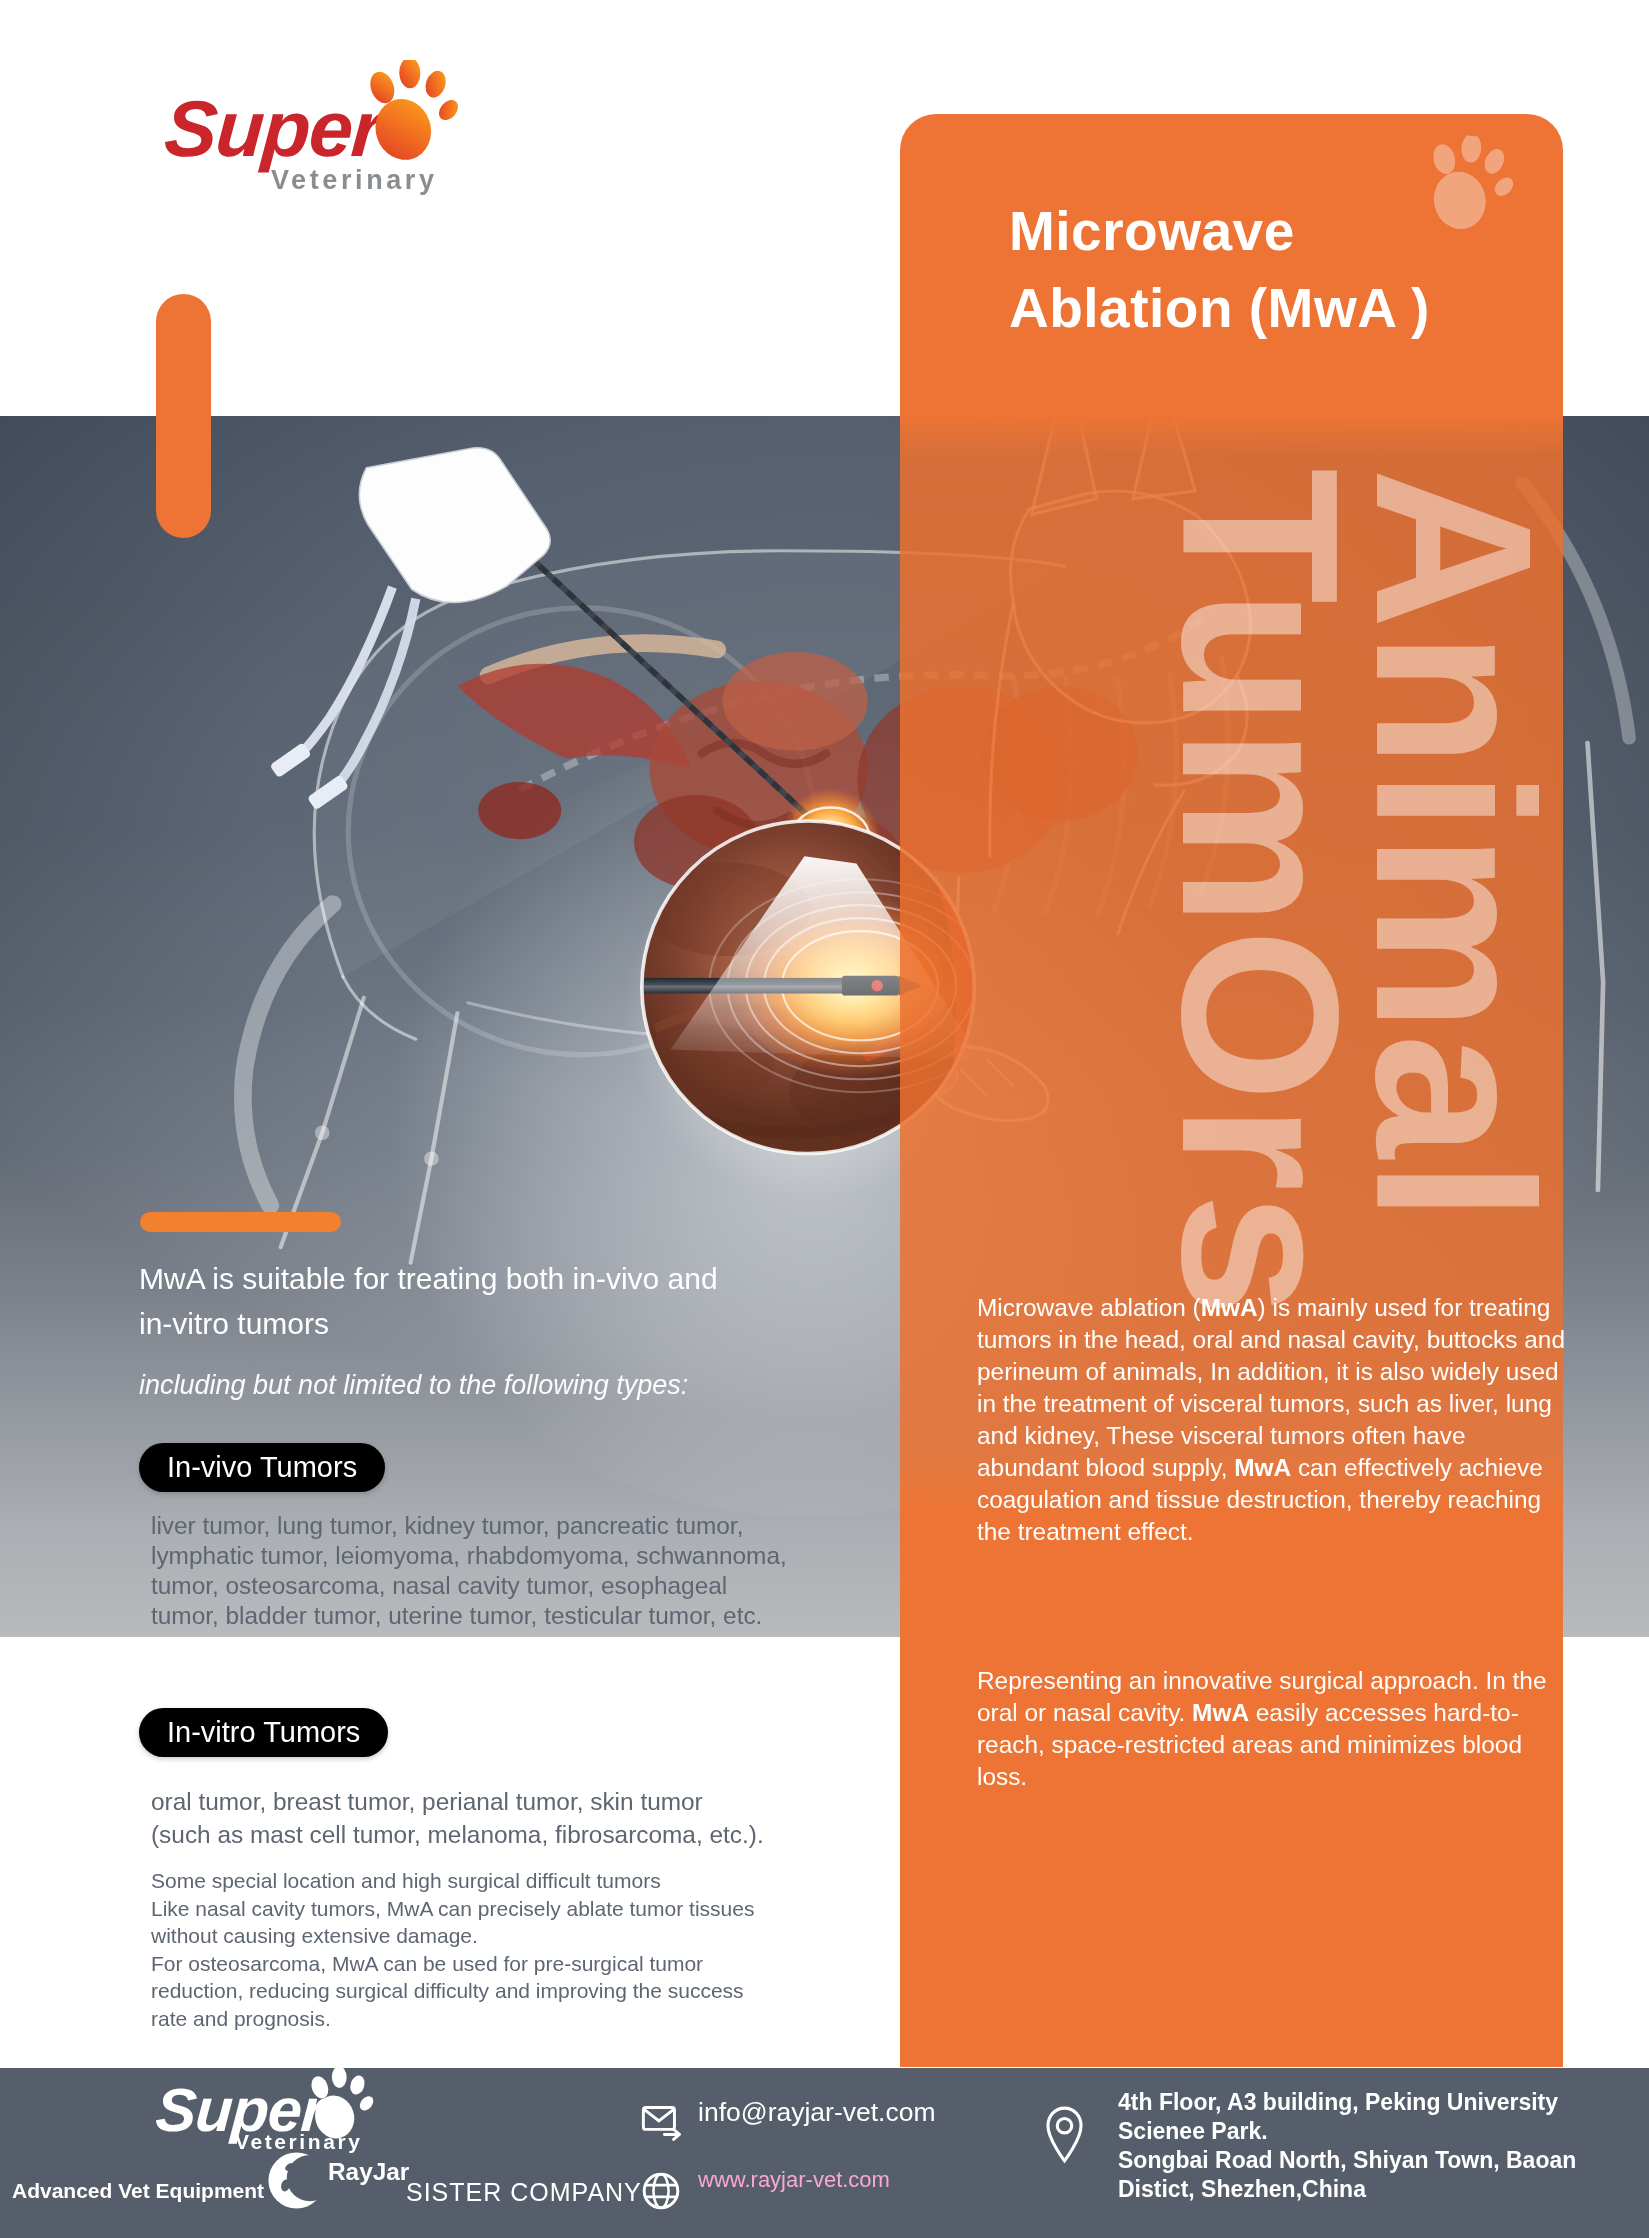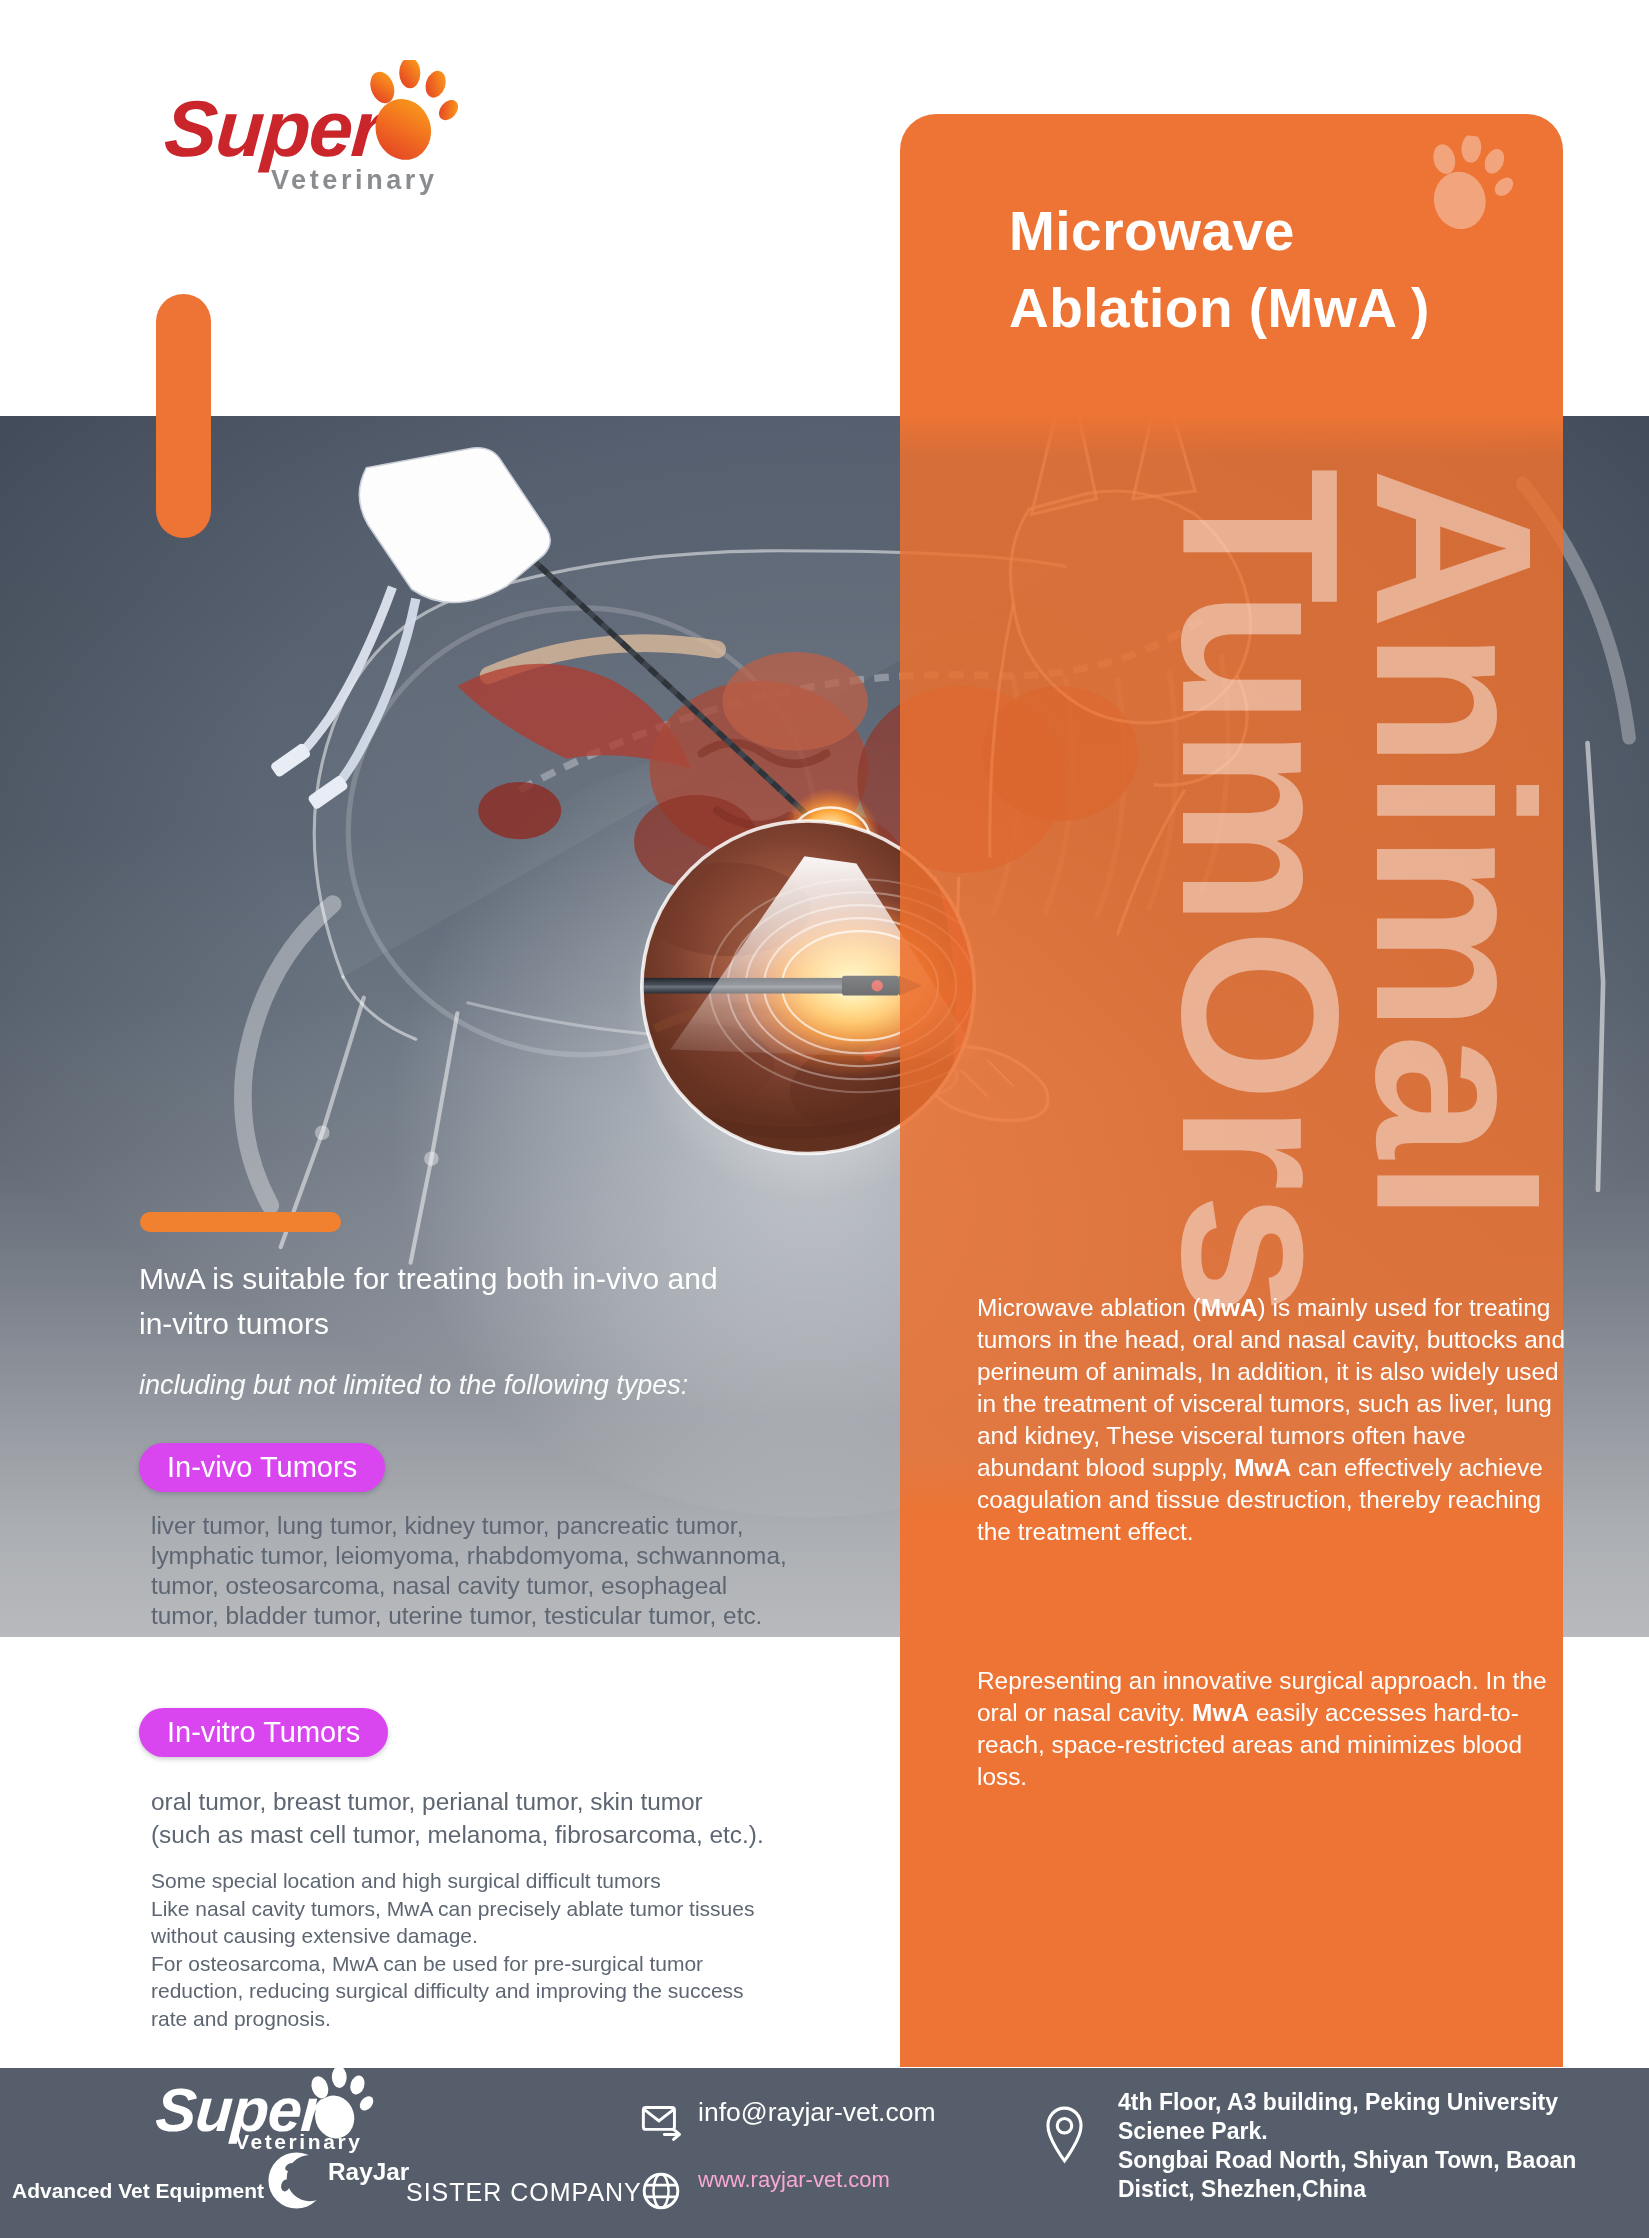--- a/index.html
+++ b/index.html
@@ -30,21 +30,21 @@
   .hero-title{left:961px;top:193px;z-index:3;color:#ffffff;font-size:55px;line-height:77px;
               font-weight:700;letter-spacing:0.5px;white-space:nowrap;margin-left:48px;}
   .vertical-text{left:1551px;top:468px;width:883px;z-index:3;font-size:223px;line-height:194px;
                  font-weight:700;letter-spacing:2.1px;color:rgba(255,255,255,0.45);
                  transform:rotate(90deg);transform-origin:0 0;white-space:nowrap;}
 
   
   .divider{left:140px;top:1212px;width:201px;height:20px;border-radius:10px;background:#F1802F;z-index:3;}
   .lead{left:139px;top:1256px;z-index:3;color:#ffffff;font-size:30px;line-height:45px;font-weight:400;}
   .sub{left:139px;top:1369px;z-index:3;color:rgba(255,255,255,0.96);font-size:27px;line-height:33px;font-style:italic;}
-  .badge{height:49px;border-radius:24.4px;background:#d946ef;color:#ffffff;font-size:29px;
+  .badge{height:49px;border-radius:24.4px;background:#000000;color:#ffffff;font-size:29px;
          display:inline-flex;align-items:center;padding:0 28px;z-index:3;
          box-shadow:0 2.1px 5.2px rgba(40,48,60,0.25);white-space:nowrap;}
   .badge.invivo{left:139px;top:1443px;}
   .badge.invitro{left:139px;top:1708px;}
   .glist{z-index:3;color:#5D6672;}
   .list1{left:151px;top:1511px;font-size:24.4px;line-height:30px;}
   .list2{left:151px;top:1785px;font-size:24.4px;line-height:33px;}
   .note {left:151px;top:1867px;font-size:21px;line-height:27.5px;}
 
   

